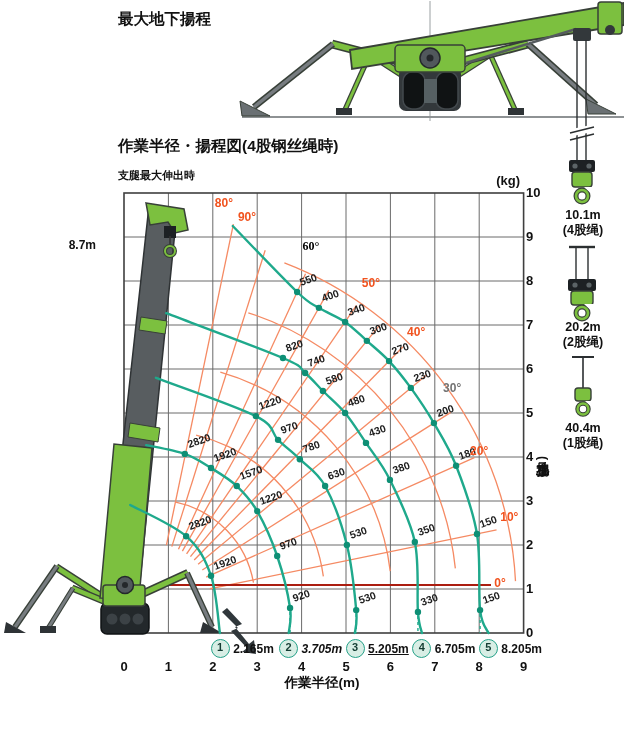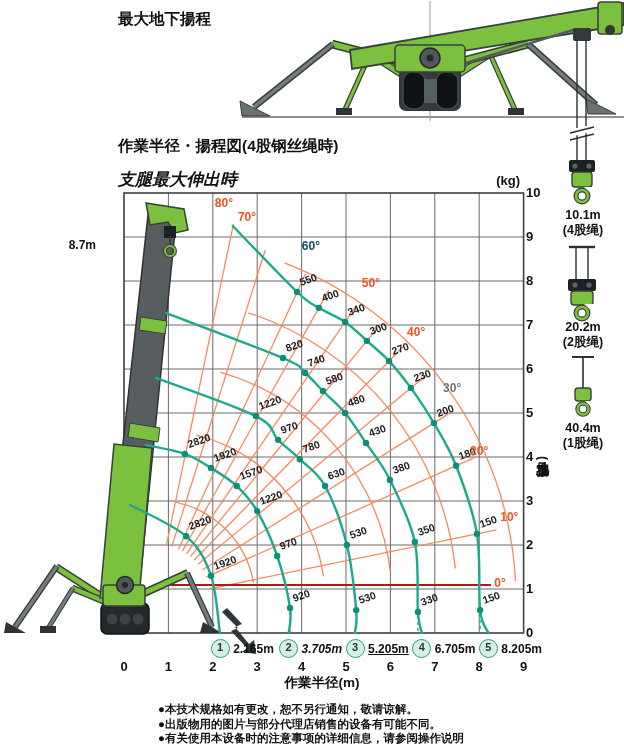--- a/index.html
+++ b/index.html
@@ -3,21 +3,21 @@
 <meta charset="utf-8">
 <style>
   html,body{margin:0;padding:0;width:624px;height:756px;background:#fff;
     font-family:"Liberation Sans","DejaVu Sans",sans-serif;color:#111;}
   #stage{position:absolute;left:0;top:0;width:624px;height:756px;overflow:hidden;}
   #scene{position:absolute;left:0;top:0;}
   #overlay{position:absolute;left:0;top:0;width:624px;height:756px;pointer-events:none;}
   .t{position:absolute;white-space:nowrap;}
   #title1{left:118px;top:9px;font-size:15.5px;font-weight:700;}
   #title2{left:118px;top:136px;font-size:15.5px;font-weight:700;}
-  #cond{left:118px;top:168px;font-size:17px;font-weight:700;font-style:italic;}
+  #cond{left:118px;top:168px;font-size:11px;font-weight:700;}
   #kg{left:470px;top:173px;width:50px;text-align:right;font-size:13px;font-weight:700;}
   #tip{left:54px;top:238px;width:42px;text-align:right;font-size:12px;font-weight:700;}
   #xaxis-title{left:322px;top:674px;transform:translateX(-50%);font-size:13.5px;font-weight:700;}
   #yaxis-title{left:534px;top:452px;writing-mode:vertical-rl;font-size:12.5px;font-weight:700;letter-spacing:1px;}
   .hooklbl{position:absolute;width:90px;text-align:center;font-size:12.5px;font-weight:600;line-height:15px;}
   #hl1{left:538px;top:208px;} #hl2{left:538px;top:320px;} #hl3{left:538px;top:421px;}
   #footnotes{position:absolute;left:158px;top:702px;font-size:11.5px;font-weight:600;line-height:14.6px;}
   .load{position:absolute;font-size:10.5px;font-weight:700;color:#1c1c1c;
     transform:rotate(-20deg);transform-origin:0 100%;white-space:nowrap;}
   .angle{position:absolute;font-size:12px;font-weight:700;transform:translate(-50%,-50%);white-space:nowrap;}
@@ -250,25 +250,20 @@
   </div>
   <div class="hooklbl" id="hl2">
     <div>20.2m</div>
     <div>(2股绳)</div>
   </div>
   <div class="hooklbl" id="hl3">
     <div>40.4m</div>
     <div>(1股绳)</div>
   </div>
 
-  <div id="footnotes">
-    <div>●本技术规格如有更改，恕不另行通知，敬请谅解。</div>
-    <div>●出版物用的图片与部分代理店销售的设备有可能不同。</div>
-    <div>●有关使用本设备时的注意事项的详细信息，请参阅操作说明</div>
-  </div>
 <span class="load" style="left: 191.16px; top: 520.2px;">2820</span>
       <span class="load" style="left: 216.024px; top: 559.8px;">1920</span>
       <span class="load" style="left: 189.828px; top: 437.92px;">2820</span>
       <span class="load" style="left: 216.024px; top: 452px;">1920</span>
       <span class="load" style="left: 241.776px; top: 470.04px;">1570</span>
       <span class="load" style="left: 262.2px; top: 495.12px;">1220</span>
       <span class="load" style="left: 282.18px; top: 540px;">970</span>
       <span class="load" style="left: 295.056px; top: 591.92px;">920</span>
       <span class="load" style="left: 260.868px; top: 400.08px;">1220</span>
       <span class="load" style="left: 283.068px; top: 423.84px;">970</span>
@@ -288,22 +283,22 @@
       <span class="load" style="left: 323.916px; top: 291.84px;">400</span>
       <span class="load" style="left: 350.112px; top: 305.92px;">340</span>
       <span class="load" style="left: 371.868px; top: 324.84px;">300</span>
       <span class="load" style="left: 394.068px; top: 345.08px;">270</span>
       <span class="load" style="left: 415.824px; top: 371.92px;">230</span>
       <span class="load" style="left: 438.912px; top: 407.12px;">200</span>
       <span class="load" style="left: 461.112px; top: 449.8px;">180</span>
       <span class="load" style="left: 481.98px; top: 518px;">150</span>
       <span class="load" style="left: 485.088px; top: 594.12px;">150</span>
       <span class="angle" style="left: 223.9px; top: 203.12px; color: rgb(241, 83, 31);">80°</span>
-      <span class="angle" style="left: 246.988px; top: 217.2px; color: rgb(241, 83, 31);">70°</span>
-      <span class="angle" style="left: 310.924px; top: 245.8px; color: #0c4a6e;">60°</span>
+      <span class="angle" style="left: 246.988px; top: 217.2px; color: rgb(241, 83, 31);">90°</span>
+      <span class="angle" style="left: 310.924px; top: 245.8px; color: #000000; font-family: Liberation Serif, serif;">60°</span>
       <span class="angle" style="left: 370.864px; top: 283.2px; color: rgb(241, 83, 31);">50°</span>
       <span class="angle" style="left: 416.152px; top: 332.04px; color: rgb(241, 83, 31);">40°</span>
       <span class="angle" style="left: 452.116px; top: 387.92px; color: #737373;">30°</span>
       <span class="angle" style="left: 479.2px; top: 450.84px; color: rgb(241, 83, 31);">20°</span>
       <span class="angle" style="left: 501.844px; top: 516.84px; color: rgb(241, 83, 31); padding-left: 15px;">10°</span>
       <span class="angle" style="left: 500.068px; top: 582.84px; color: rgb(241, 83, 31);">0°</span>
       <span class="xtick" style="left: 112px; top: 659px;">0</span>
       <span class="xtick" style="left: 156.4px; top: 659px;">1</span>
       <span class="xtick" style="left: 200.8px; top: 659px;">2</span>
       <span class="xtick" style="left: 245.2px; top: 659px;">3</span>

